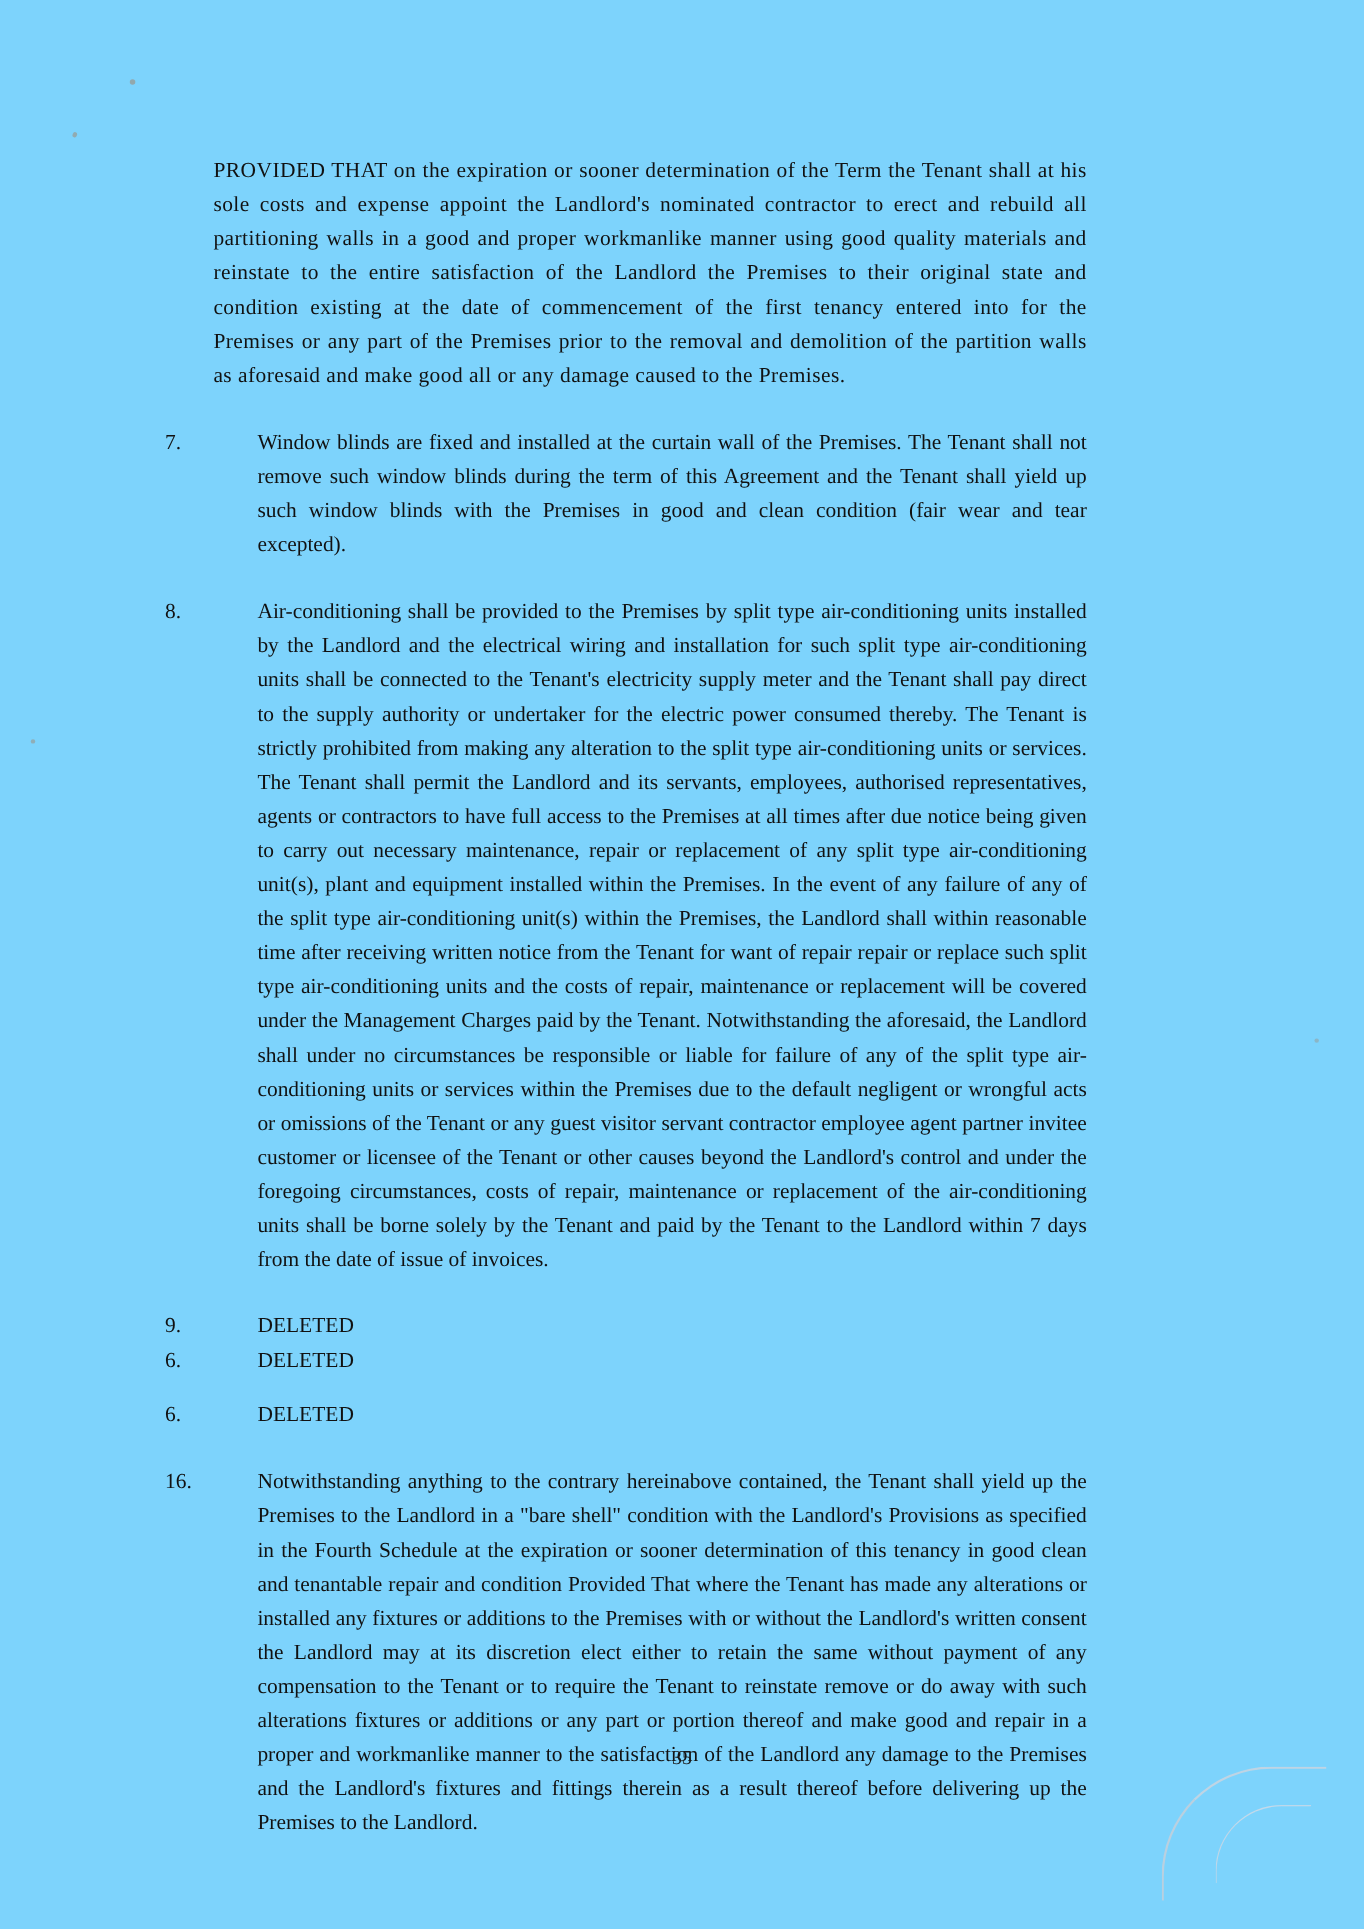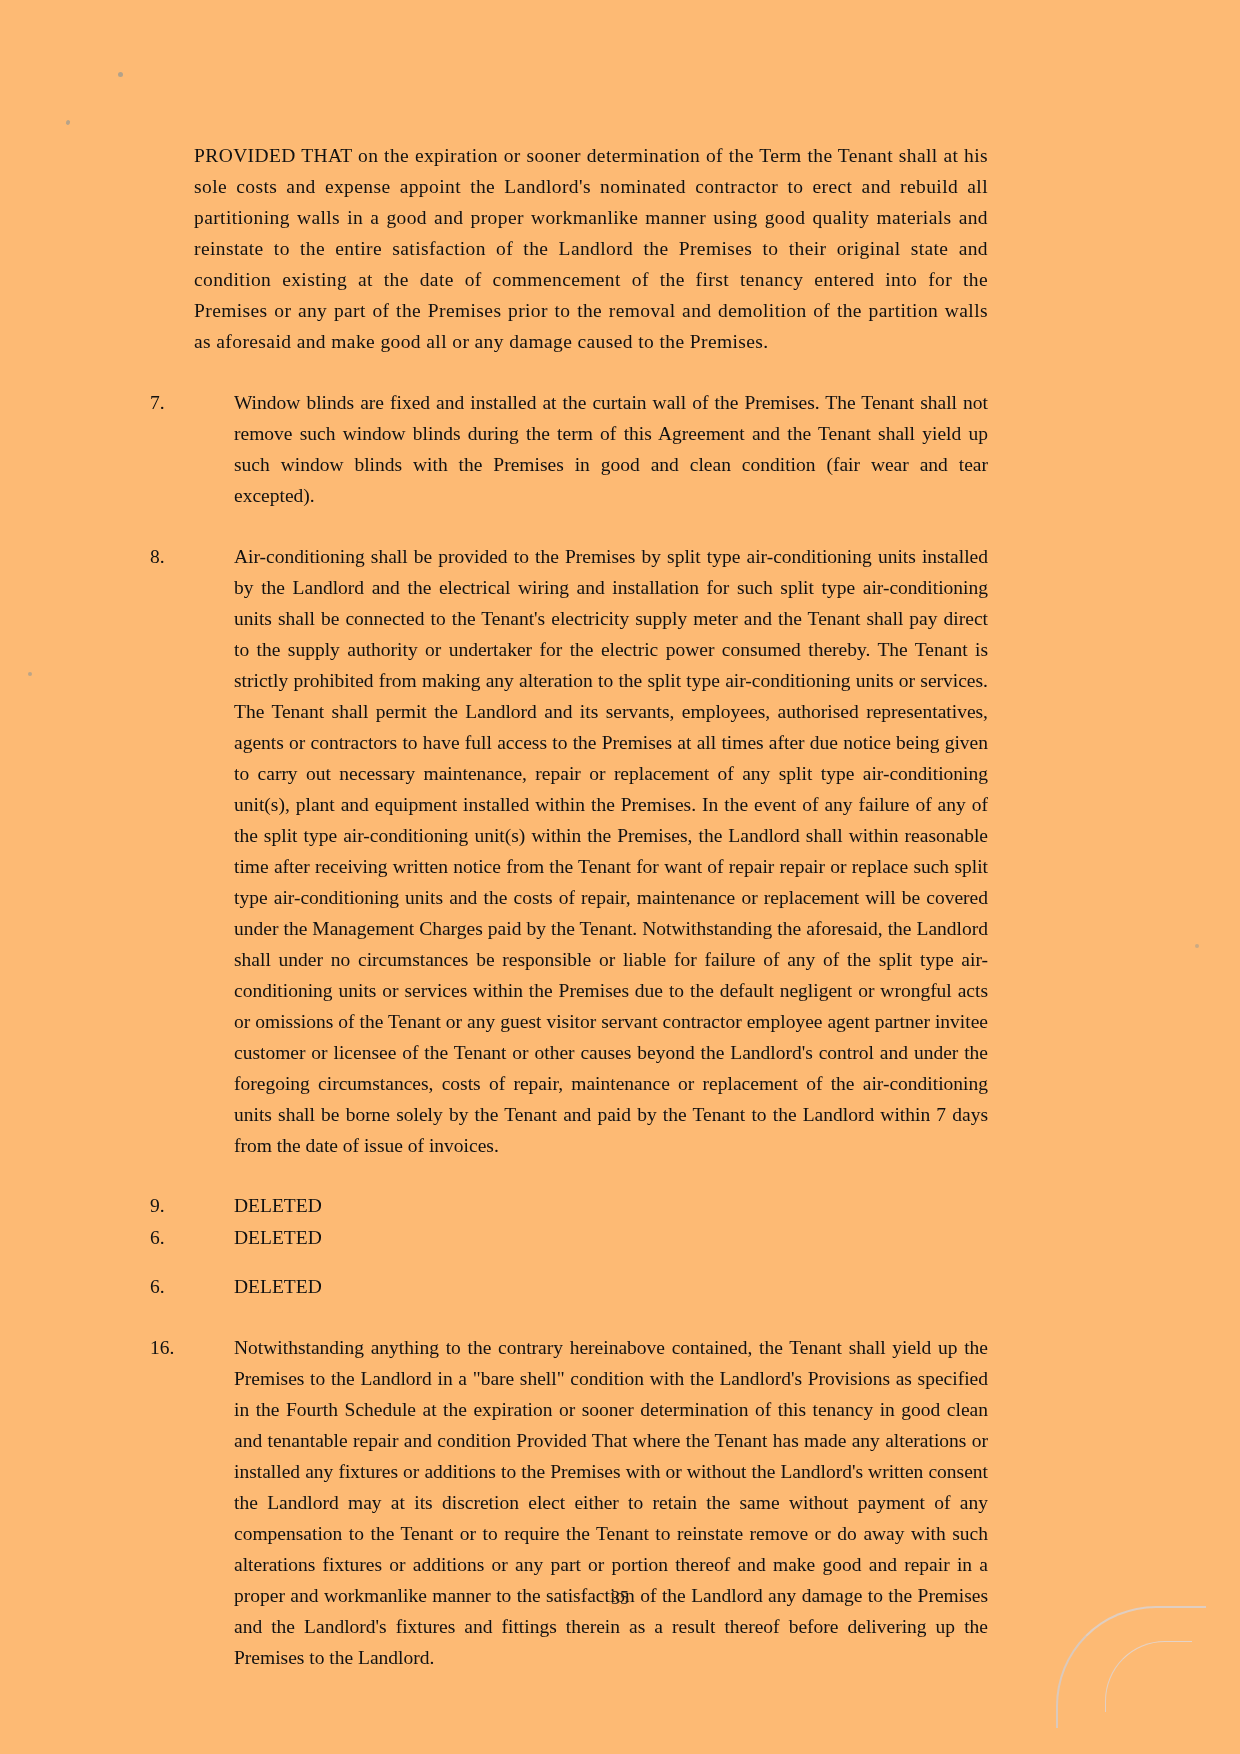--- a/index.html
+++ b/index.html
@@ -11,21 +11,21 @@
     width: 1240px;
     height: 1754px;
     position: relative;
     font-family: "Liberation Serif", serif;
     color: #111111;
     overflow: hidden;
   }
   .page {
     position: absolute;
     inset: 0;
-    background: #fdba74;
+    background: #7dd3fc;
   }
   .scan-speck {
     position: absolute;
     background: #9a9a92;
     border-radius: 50%;
   }
   .speck-a { left: 118px; top: 72px; width: 5px; height: 5px; opacity: .75; }
   .speck-b { left: 66px; top: 120px; width: 4px; height: 5px; opacity: .7; transform: rotate(20deg); }
   .speck-c { left: 28px; top: 672px; width: 4px; height: 4px; opacity: .65; }
   .speck-d { left: 1195px; top: 944px; width: 4px; height: 4px; opacity: .5; }

